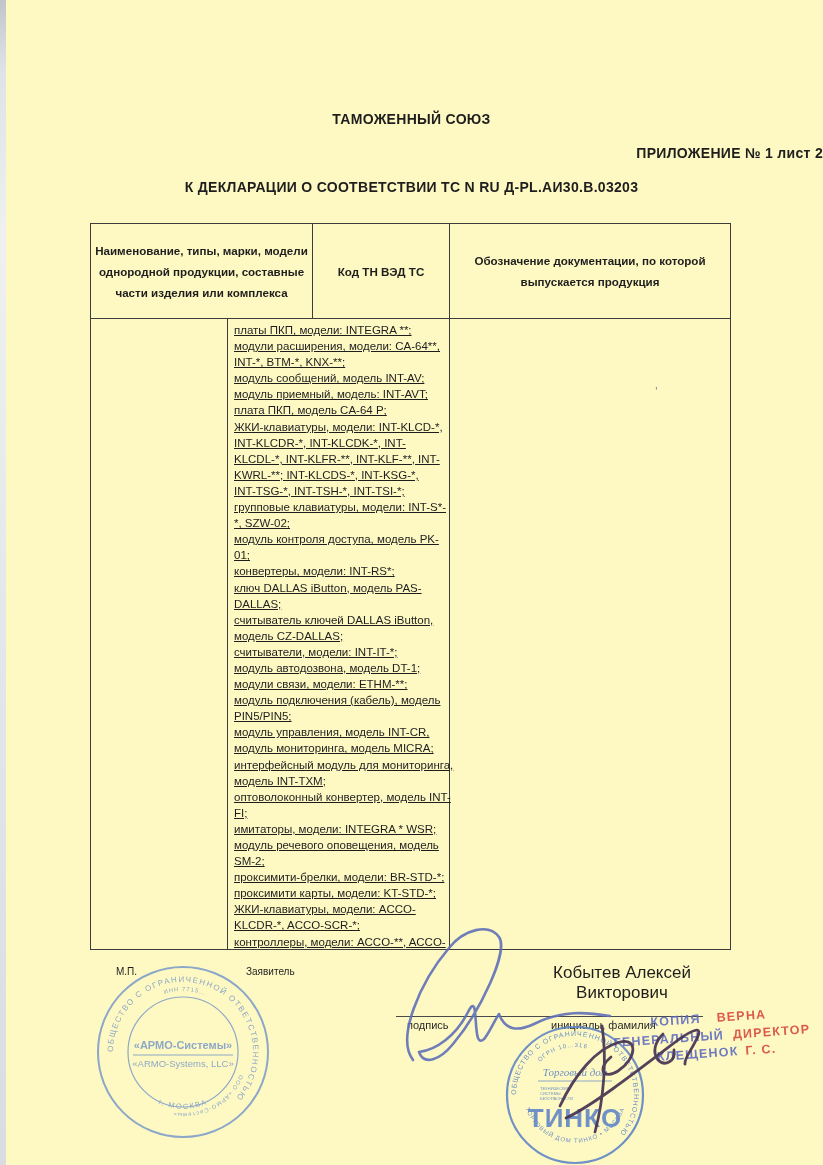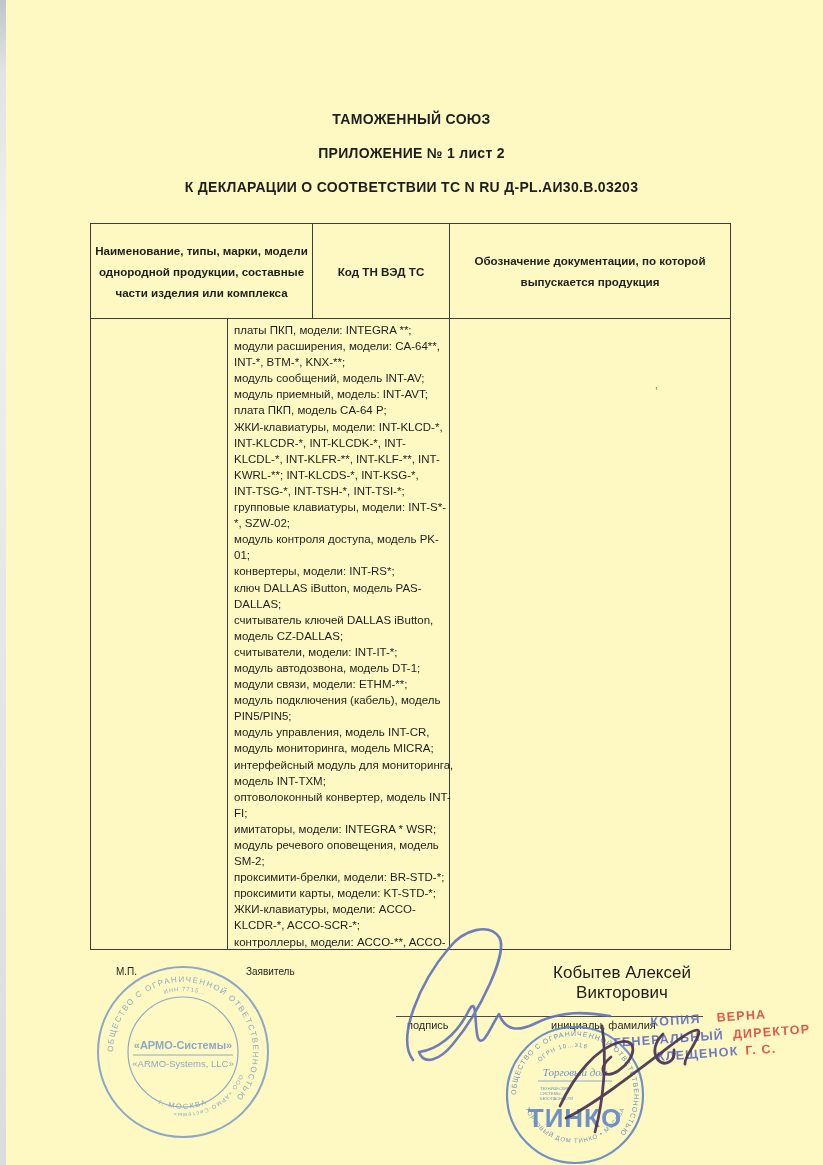--- a/index.html
+++ b/index.html
@@ -1,27 +1,27 @@
 <!DOCTYPE html>
 <html><head>
 <meta charset="utf-8">
 <style>
   html,body{margin:0;padding:0;background:#9a9a9a;}
   .page{position:relative;width:823px;height:1165px;background:#fef9c3;overflow:hidden;
         font-family:"Liberation Sans", sans-serif;color:#1e1e1e;}
   .scan-edge{position:absolute;left:0;top:0;width:6px;height:1165px;
     background:linear-gradient(to bottom,#bfc5c9 0%,#dfe3e5 6%,#eef0f1 20%,#e4e7e9 55%,#d9dde0 100%);}
   .hdr{position:absolute;left:0;width:823px;text-align:center;font-weight:bold;font-size:14px;letter-spacing:.3px;}
-  .l1{top:111px;} .l2{top:145px;} .l3{top:179px;text-align:center;}
+  .l1{top:111px;} .l2{top:145px;text-align:right;} .l3{top:179px;text-align:center;}
 
   
   .tbl{position:absolute;left:90px;top:223px;width:641px;height:727px;border:1.5px solid #3c3c3c;box-sizing:border-box;}
   .trow{display:flex;width:100%;box-sizing:border-box;}
   .thead{height:95px;border-bottom:1px solid #3c3c3c;}
-  .tbody{height:631px;overflow:hidden;}
+  .tbody{height:631px;overflow:hidden;text-decoration:underline;}
   .c{box-sizing:border-box;padding:2px 4px;}
   .c1{width:137px;border-right:1px solid #3c3c3c;}
   .c2{width:222px;border-right:1px solid #3c3c3c;}
   .c3{flex:1;}
   .thead .c{display:flex;align-items:center;justify-content:center;text-align:center;
             font-weight:bold;font-size:11.6px;line-height:21px;}
   .plist{padding:3px 0 0 6px;}
   .pline{font-size:11.5px;line-height:16.1px;white-space:nowrap;}
 
   

